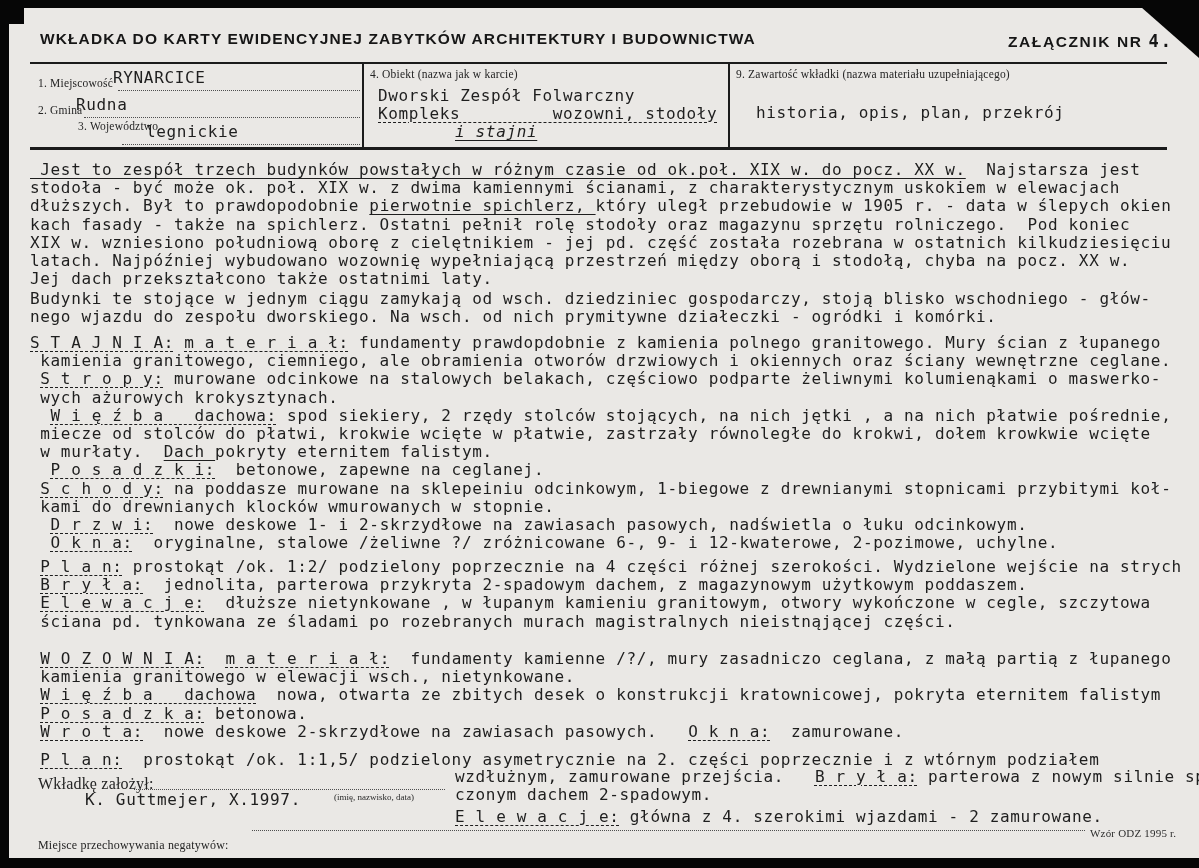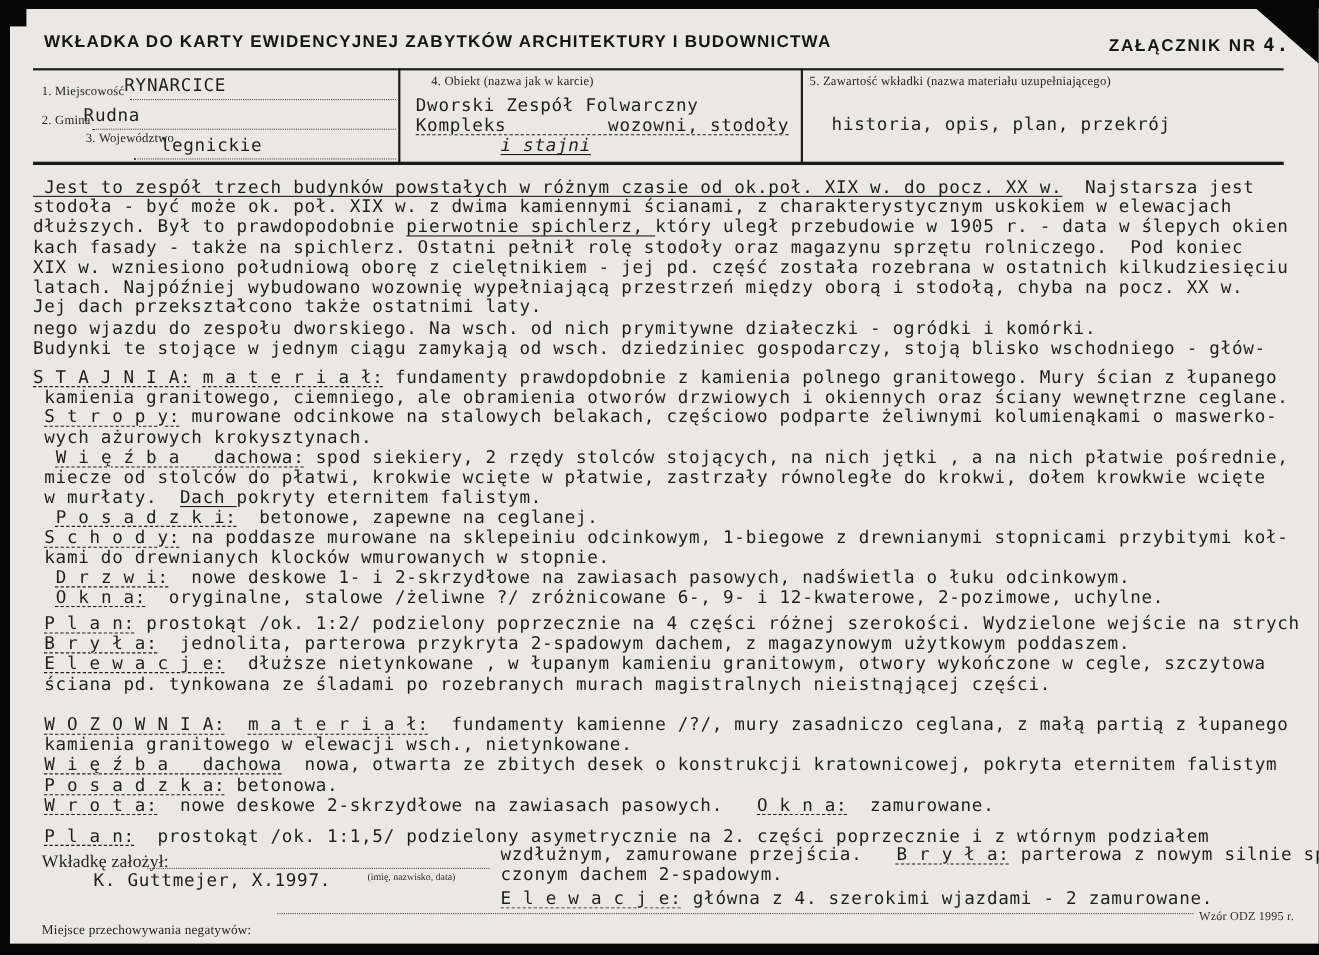--- a/index.html
+++ b/index.html
@@ -55,30 +55,30 @@
   <div class="dotted" style="left:118px;top:90px;width:242px;"></div>
 
   <div class="flabel" style="left:38px;top:104px;">2. Gmina</div>
   <div class="tw twabs" style="left:76px;top:95px;">Rudna</div>
   <div class="dotted" style="left:84px;top:117px;width:276px;"></div>
 
   <div class="flabel" style="left:38px;top:120px;margin-left:40px;">3. Województwo</div>
   <div class="tw twabs" style="left:98px;top:122px;margin-left:48px;">legnickie</div>
   <div class="dotted" style="left:122px;top:144px;width:238px;"></div>
 
-  <div class="flabel" style="left:392px;top:68px;text-align:right;">4. Obiekt  (nazwa jak w karcie)</div>
+  <div class="flabel" style="left:370px;top:68px;text-align:right;">4. Obiekt  (nazwa jak w karcie)</div>
   <div class="tw twabs ud" style="left:378px;top:104px;">Kompleks         wozowni, stodoły</div>
   <div class="tw twabs" style="left:378px;top:86px;">Dworski Zespół Folwarczny</div>
   <div class="tw twabs us" style="left:455px;top:122px;font-style:italic;">i stajni</div>
 
-  <div class="flabel" style="left:736px;top:68px;">5. Zawartość wkładki  (nazwa materiału uzupełniającego)</div>
+  <div class="flabel" style="left:736px;top:68px;">9. Zawartość wkładki  (nazwa materiału uzupełniającego)</div>
   <div class="tw twabs" style="left:756px;top:103px;">historia, opis, plan, przekrój</div>
 
   <div class="block tw" style="left:30px;top:161px;"><div class="ln"><span class="us"> Jest to zespół trzech budynków powstałych w różnym czasie od ok.poł. XIX w. do pocz. XX w.</span><span>  Najstarsza jest</span></div><div class="ln"><span>stodoła - być może ok. poł. XIX w. z dwima kamiennymi ścianami, z charakterystycznym uskokiem w elewacjach</span></div><div class="ln"><span>dłuższych. Był to prawdopodobnie </span><span class="us">pierwotnie spichlerz, </span><span>który uległ przebudowie w 1905 r. - data w ślepych okien</span></div><div class="ln"><span>kach fasady - także na spichlerz. Ostatni pełnił rolę stodoły oraz magazynu sprzętu rolniczego.  Pod koniec</span></div><div class="ln"><span>XIX w. wzniesiono południową oborę z cielętnikiem - jej pd. część została rozebrana w ostatnich kilkudziesięciu</span></div><div class="ln"><span>latach. Najpóźniej wybudowano wozownię wypełniającą przestrzeń między oborą i stodołą, chyba na pocz. XX w.</span></div><div class="ln"><span>Jej dach przekształcono także ostatnimi laty.</span></div></div>
-  <div class="block tw" style="left:30px;top:290px;"><div class="ln"><span>nego wjazdu do zespołu dworskiego. Na wsch. od nich prymitywne działeczki - ogródki i komórki.</span></div><div class="ln"><span>Budynki te stojące w jednym ciągu zamykają od wsch. dziedziniec gospodarczy, stoją blisko wschodniego - głów-</span></div></div>
+  <div class="block tw" style="left:30px;top:290px;"><div class="ln"><span>Budynki te stojące w jednym ciągu zamykają od wsch. dziedziniec gospodarczy, stoją blisko wschodniego - głów-</span></div><div class="ln"><span>nego wjazdu do zespołu dworskiego. Na wsch. od nich prymitywne działeczki - ogródki i komórki.</span></div></div>
   <div class="block tw" style="left:30px;top:334px;"><div class="ln"><span class="ud">S T A J N I A:</span><span> </span><span class="ud">m a t e r i a ł:</span><span> fundamenty prawdopdobnie z kamienia polnego granitowego. Mury ścian z łupanego</span></div><div class="ln"><span> kamienia granitowego, ciemniego, ale obramienia otworów drzwiowych i okiennych oraz ściany wewnętrzne ceglane.</span></div><div class="ln"><span> </span><span class="ud">S t r o p y:</span><span> murowane odcinkowe na stalowych belakach, częściowo podparte żeliwnymi kolumienąkami o maswerko-</span></div><div class="ln"><span> wych ażurowych krokysztynach.</span></div><div class="ln"><span>  </span><span class="ud">W i ę ź b a   dachowa:</span><span> spod siekiery, 2 rzędy stolców stojących, na nich jętki , a na nich płatwie pośrednie,</span></div><div class="ln"><span> miecze od stolców do płatwi, krokwie wcięte w płatwie, zastrzały równoległe do krokwi, dołem krowkwie wcięte</span></div><div class="ln"><span> w murłaty.  </span><span class="us">Dach </span><span>pokryty eternitem falistym.</span></div><div class="ln"><span>  </span><span class="ud">P o s a d z k i:</span><span>  betonowe, zapewne na ceglanej.</span></div><div class="ln"><span> </span><span class="ud">S c h o d y:</span><span> na poddasze murowane na sklepeiniu odcinkowym, 1-biegowe z drewnianymi stopnicami przybitymi koł-</span></div><div class="ln"><span> kami do drewnianych klocków wmurowanych w stopnie.</span></div><div class="ln"><span>  </span><span class="ud">D r z w i:</span><span>  nowe deskowe 1- i 2-skrzydłowe na zawiasach pasowych, nadświetla o łuku odcinkowym.</span></div><div class="ln"><span>  </span><span class="ud">O k n a:</span><span>  oryginalne, stalowe /żeliwne ?/ zróżnicowane 6-, 9- i 12-kwaterowe, 2-pozimowe, uchylne.</span></div></div>
   <div class="block tw" style="left:30px;top:558px;"><div class="ln"><span> </span><span class="ud">P l a n:</span><span> prostokąt /ok. 1:2/ podzielony poprzecznie na 4 części różnej szerokości. Wydzielone wejście na strych</span></div><div class="ln"><span> </span><span class="ud">B r y ł a:</span><span>  jednolita, parterowa przykryta 2-spadowym dachem, z magazynowym użytkowym poddaszem.</span></div><div class="ln"><span> </span><span class="ud">E l e w a c j e:</span><span>  dłuższe nietynkowane , w łupanym kamieniu granitowym, otwory wykończone w cegle, szczytowa</span></div><div class="ln"><span> ściana pd. tynkowana ze śladami po rozebranych murach magistralnych nieistnąjącej części.</span></div></div>
   <div class="block tw" style="left:30px;top:650px;"><div class="ln"><span> </span><span class="ud">W O Z O W N I A:</span><span>  </span><span class="ud">m a t e r i a ł:</span><span>  fundamenty kamienne /?/, mury zasadniczo ceglana, z małą partią z łupanego</span></div><div class="ln"><span> kamienia granitowego w elewacji wsch., nietynkowane.</span></div><div class="ln"><span> </span><span class="ud">W i ę ź b a   dachowa</span><span>  nowa, otwarta ze zbitych desek o konstrukcji kratownicowej, pokryta eternitem falistym</span></div><div class="ln"><span> </span><span class="ud">P o s a d z k a:</span><span> betonowa.</span></div><div class="ln"><span> </span><span class="ud">W r o t a:</span><span>  nowe deskowe 2-skrzydłowe na zawiasach pasowych.   </span><span class="ud">O k n a:</span><span>  zamurowane.</span></div></div>
   <div class="block tw" style="left:30px;top:751px;"><div class="ln"><span> </span><span class="ud">P l a n:</span><span>  prostokąt /ok. 1:1,5/ podzielony asymetrycznie na 2. części poprzecznie i z wtórnym podziałem</span></div></div>
   <div class="block tw" style="left:455px;top:768px;width:744px;"><div class="ln"><span>wzdłużnym, zamurowane przejścia.   </span><span class="ud">B r y ł a:</span><span> parterowa z nowym silnie spłasz-</span></div><div class="ln"><span>czonym dachem 2-spadowym.</span></div></div>
   <div class="block tw" style="left:455px;top:808px;width:744px;"><div class="ln"><span class="ud">E l e w a c j e:</span><span> główna z 4. szerokimi wjazdami - 2 zamurowane.</span></div></div>
 
   <div class="flabel" style="left:38px;top:775px;font-size:16px;">Wkładkę założył:</div>
   <div class="dotted" style="left:134px;top:789px;width:311px;"></div>
   <div class="tw twabs" style="left:85px;top:790px;">K. Guttmejer, X.1997.</div>

